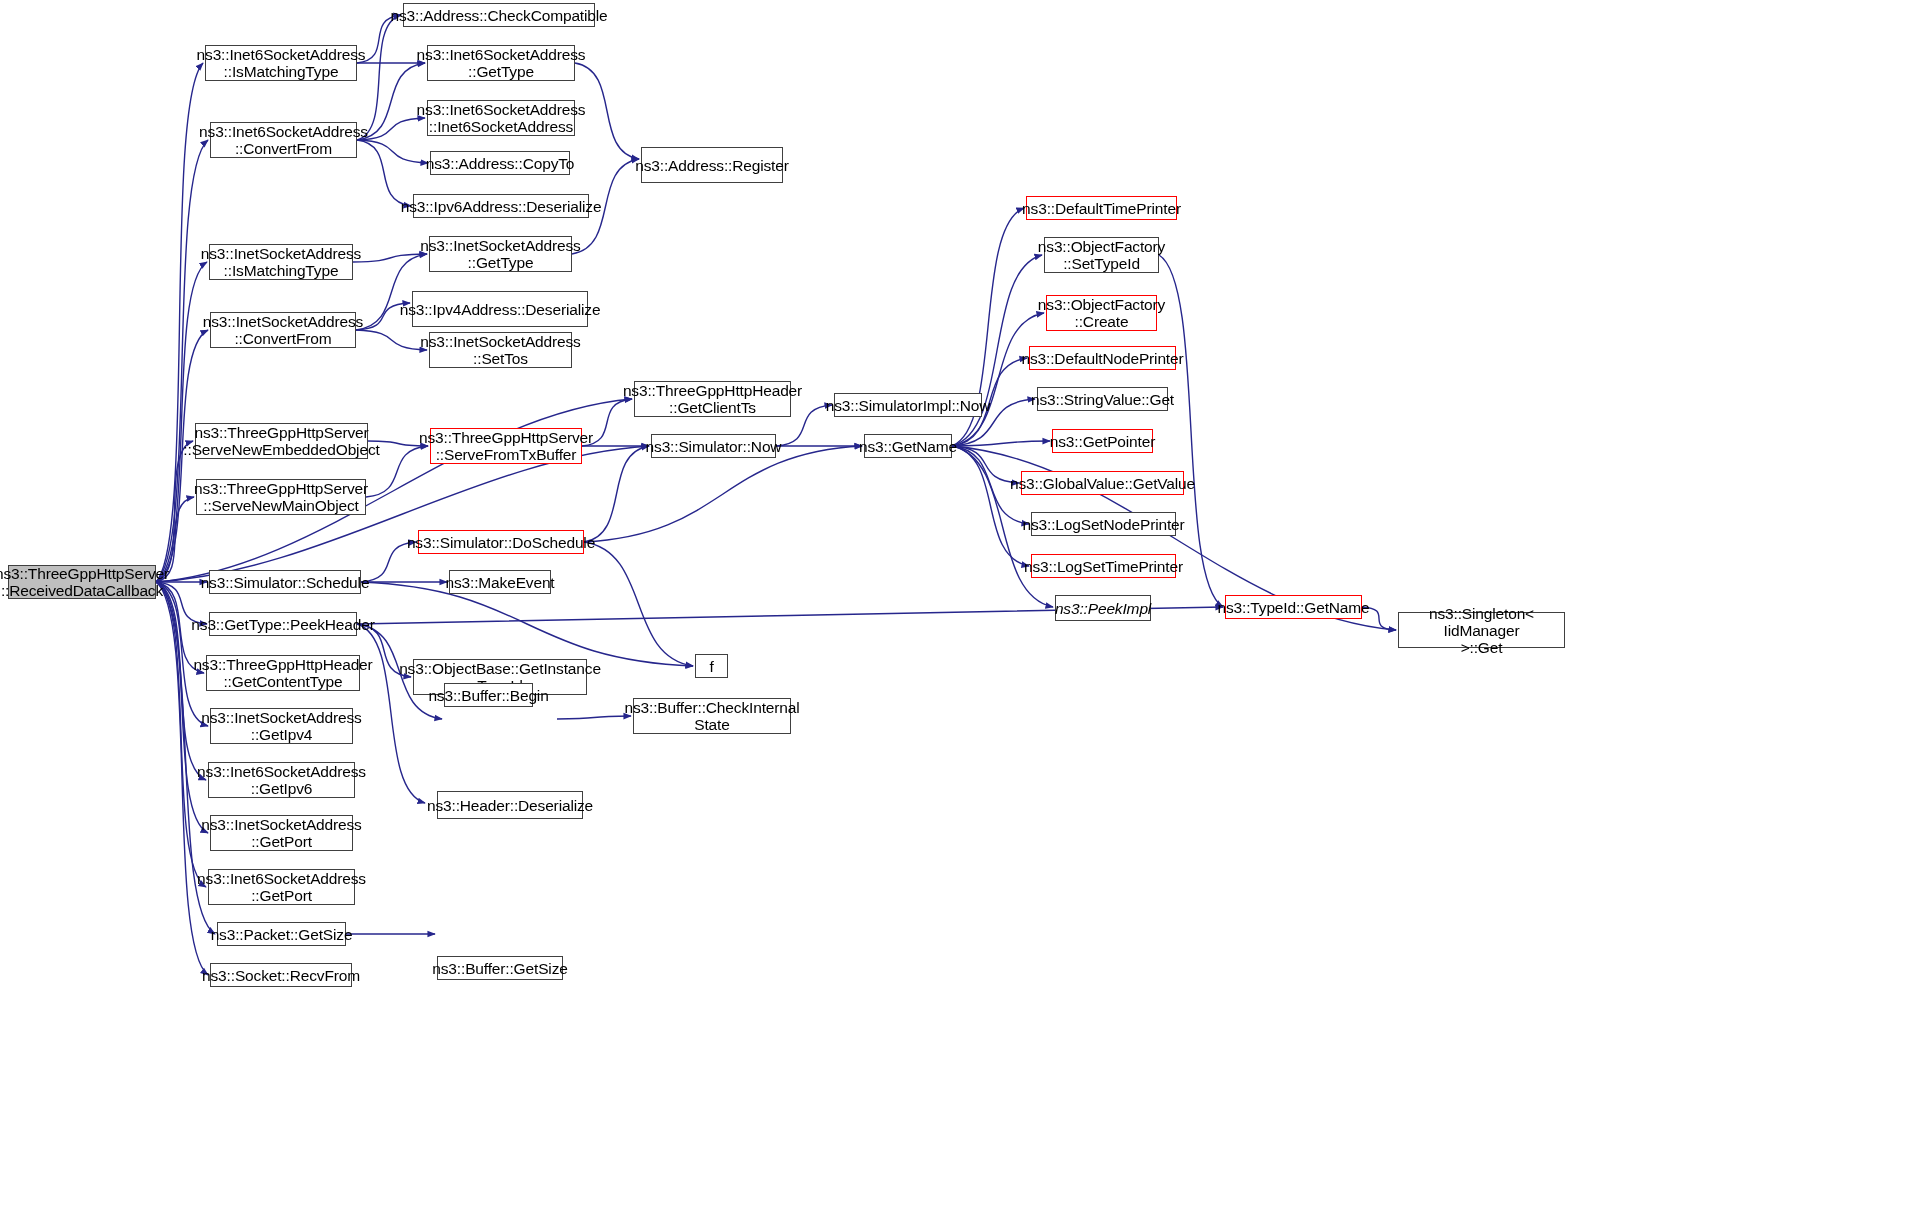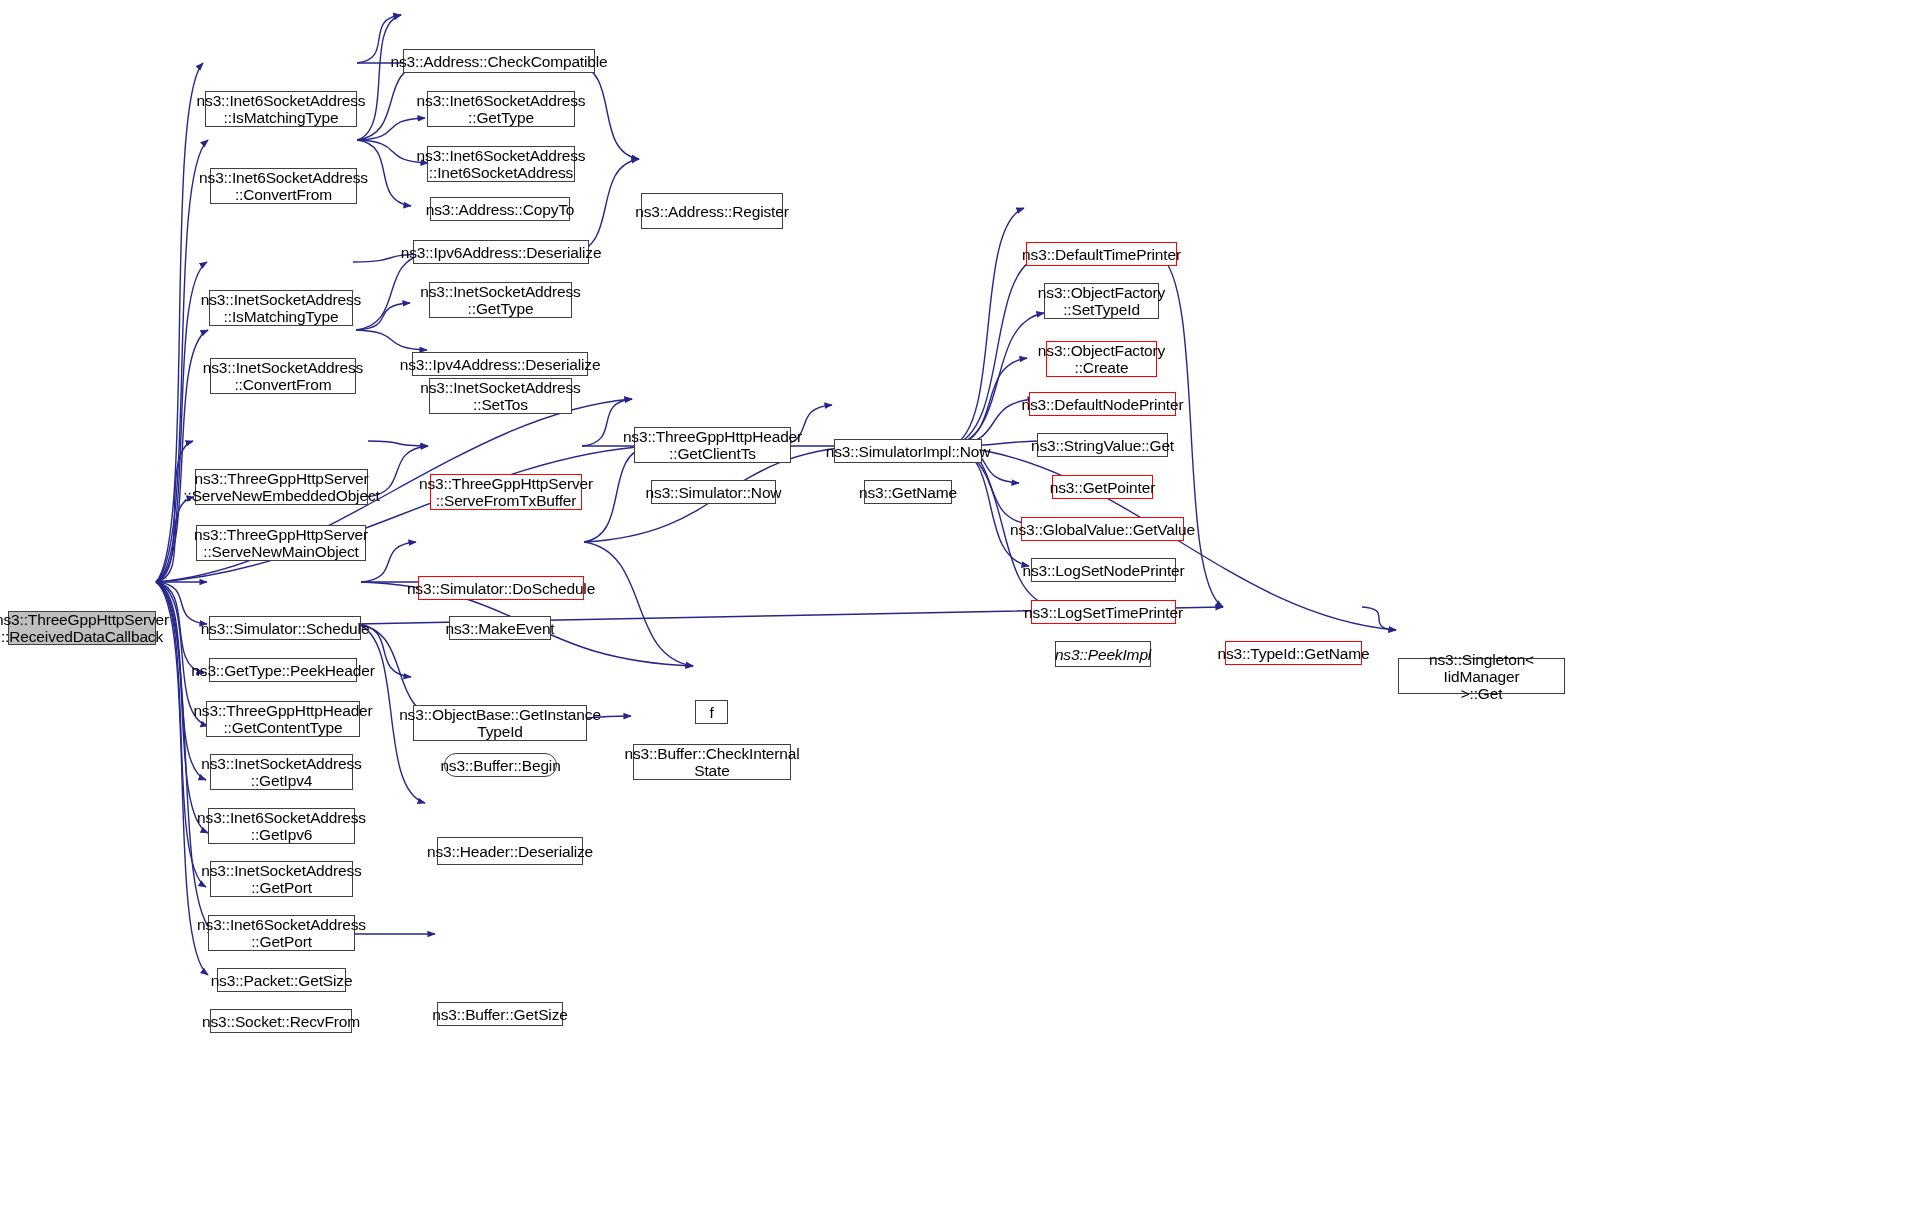--- a/index.html
+++ b/index.html
@@ -32,21 +32,20 @@
     text-align: center;
     background: #ffffff;
     border: 1px solid #404040;
     color: #000000;
     font-size: 15.5px;
     line-height: 17px;
     letter-spacing: -0.15px;
     white-space: pre-line;
     padding: 0 3px;
     z-index: 5;
-    margin-top: 46px;
   }
   .node.red {
     border: 1px solid #ff0000;
   }
   .node.root {
     background: #bfbfbf;
     border: 1px solid #404040;
   }
 </style>
 </head>
@@ -135,21 +134,21 @@
 ::ConvertFrom</div>
       <div class="node" style="left: 427px; top: 100px; width: 148px; height: 36px;">ns3::Inet6SocketAddress
 ::Inet6SocketAddress</div>
       <div class="node" style="left: 430px; top: 151px; width: 140px; height: 24px;">ns3::Address::CopyTo</div>
       <div class="node" style="left: 413px; top: 194px; width: 176px; height: 24px;">ns3::Ipv6Address::Deserialize</div>
       <div class="node" style="left: 641px; top: 147px; width: 142px; height: 36px;">ns3::Address::Register</div>
       <div class="node" style="left: 209px; top: 244px; width: 144px; height: 36px;">ns3::InetSocketAddress
 ::IsMatchingType</div>
       <div class="node" style="left: 429px; top: 236px; width: 143px; height: 36px;">ns3::InetSocketAddress
 ::GetType</div>
-      <div class="node" style="left: 412px; top: 306px; width: 176px; height: 24px;">ns3::Ipv4Address::Deserialize</div>
+      <div class="node" style="left: 412px; top: 291px; width: 176px; height: 36px;">ns3::Ipv4Address::Deserialize</div>
       <div class="node" style="left: 210px; top: 312px; width: 146px; height: 36px;">ns3::InetSocketAddress
 ::ConvertFrom</div>
       <div class="node" style="left: 429px; top: 332px; width: 143px; height: 36px;">ns3::InetSocketAddress
 ::SetTos</div>
       <div class="node" style="left: 634px; top: 381px; width: 157px; height: 36px;">ns3::ThreeGppHttpHeader
 ::GetClientTs</div>
       <div class="node" style="left: 195px; top: 423px; width: 173px; height: 36px;">ns3::ThreeGppHttpServer
 ::ServeNewEmbeddedObject</div>
       <div class="node red" style="left: 430px; top: 428px; width: 152px; height: 36px;">ns3::ThreeGppHttpServer
 ::ServeFromTxBuffer</div>
@@ -160,21 +159,21 @@
 ::ServeNewMainObject</div>
       <div class="node red" style="left: 418px; top: 530px; width: 166px; height: 24px;">ns3::Simulator::DoSchedule</div>
       <div class="node" style="left: 209px; top: 570px; width: 152px; height: 24px;">ns3::Simulator::Schedule</div>
       <div class="node" style="left: 449px; top: 570px; width: 102px; height: 24px;">ns3::MakeEvent</div>
       <div class="node" style="left: 209px; top: 612px; width: 148px; height: 24px;">ns3::GetType::PeekHeader</div>
       <div class="node" style="left: 413px; top: 659px; width: 174px; height: 36px;">ns3::ObjectBase::GetInstance
 TypeId</div>
       <div class="node" style="left: 695px; top: 654px; width: 33px; height: 24px;">f</div>
       <div class="node" style="left: 206px; top: 655px; width: 154px; height: 36px;">ns3::ThreeGppHttpHeader
 ::GetContentType</div>
-      <div class="node" style="left: 444px; top: 707px; width: 113px; height: 24px; border-radius: 12px;">ns3::Buffer::Begin</div>
+      <div class="node" style="left: 444px; top: 683px; width: 89px; height: 24px;">ns3::Buffer::Begin</div>
       <div class="node" style="left: 633px; top: 698px; width: 158px; height: 36px;">ns3::Buffer::CheckInternal
 State</div>
       <div class="node" style="left: 210px; top: 708px; width: 143px; height: 36px;">ns3::InetSocketAddress
 ::GetIpv4</div>
       <div class="node" style="left: 208px; top: 762px; width: 147px; height: 36px;">ns3::Inet6SocketAddress
 ::GetIpv6</div>
       <div class="node" style="left: 437px; top: 791px; width: 146px; height: 28px;">ns3::Header::Deserialize</div>
       <div class="node" style="left: 210px; top: 815px; width: 143px; height: 36px;">ns3::InetSocketAddress
 ::GetPort</div>
       <div class="node" style="left: 208px; top: 869px; width: 147px; height: 36px;">ns3::Inet6SocketAddress

